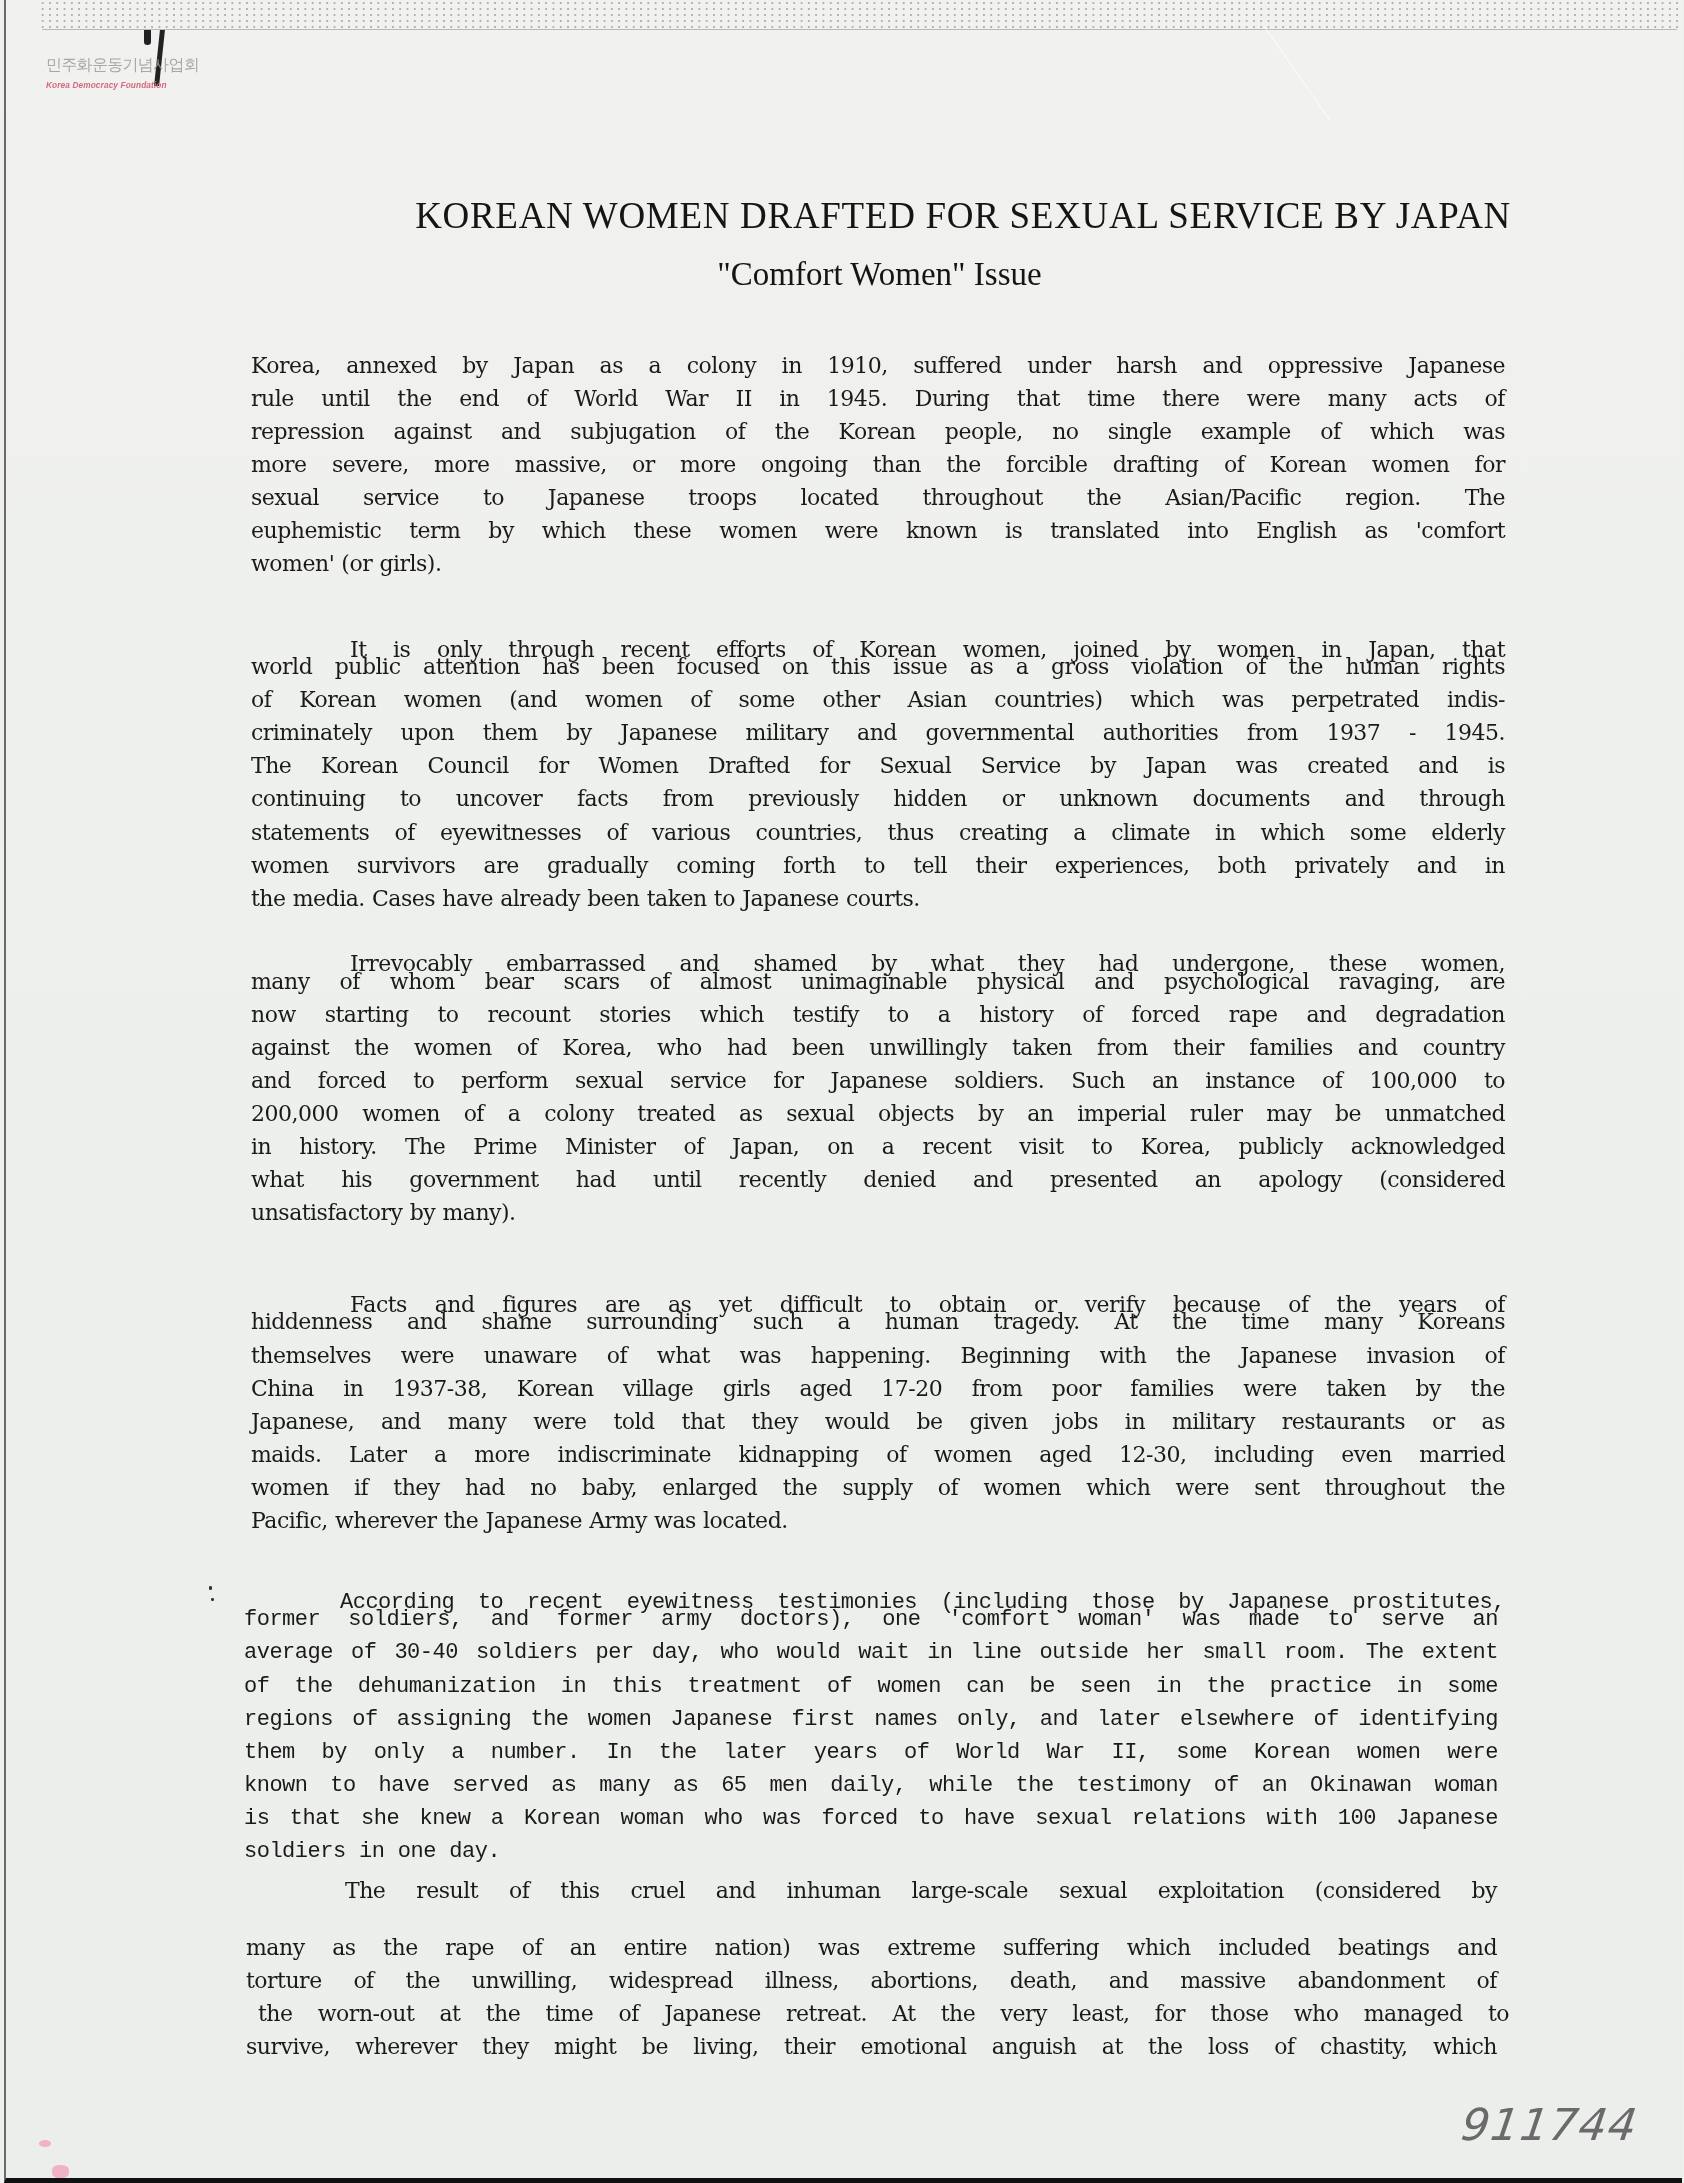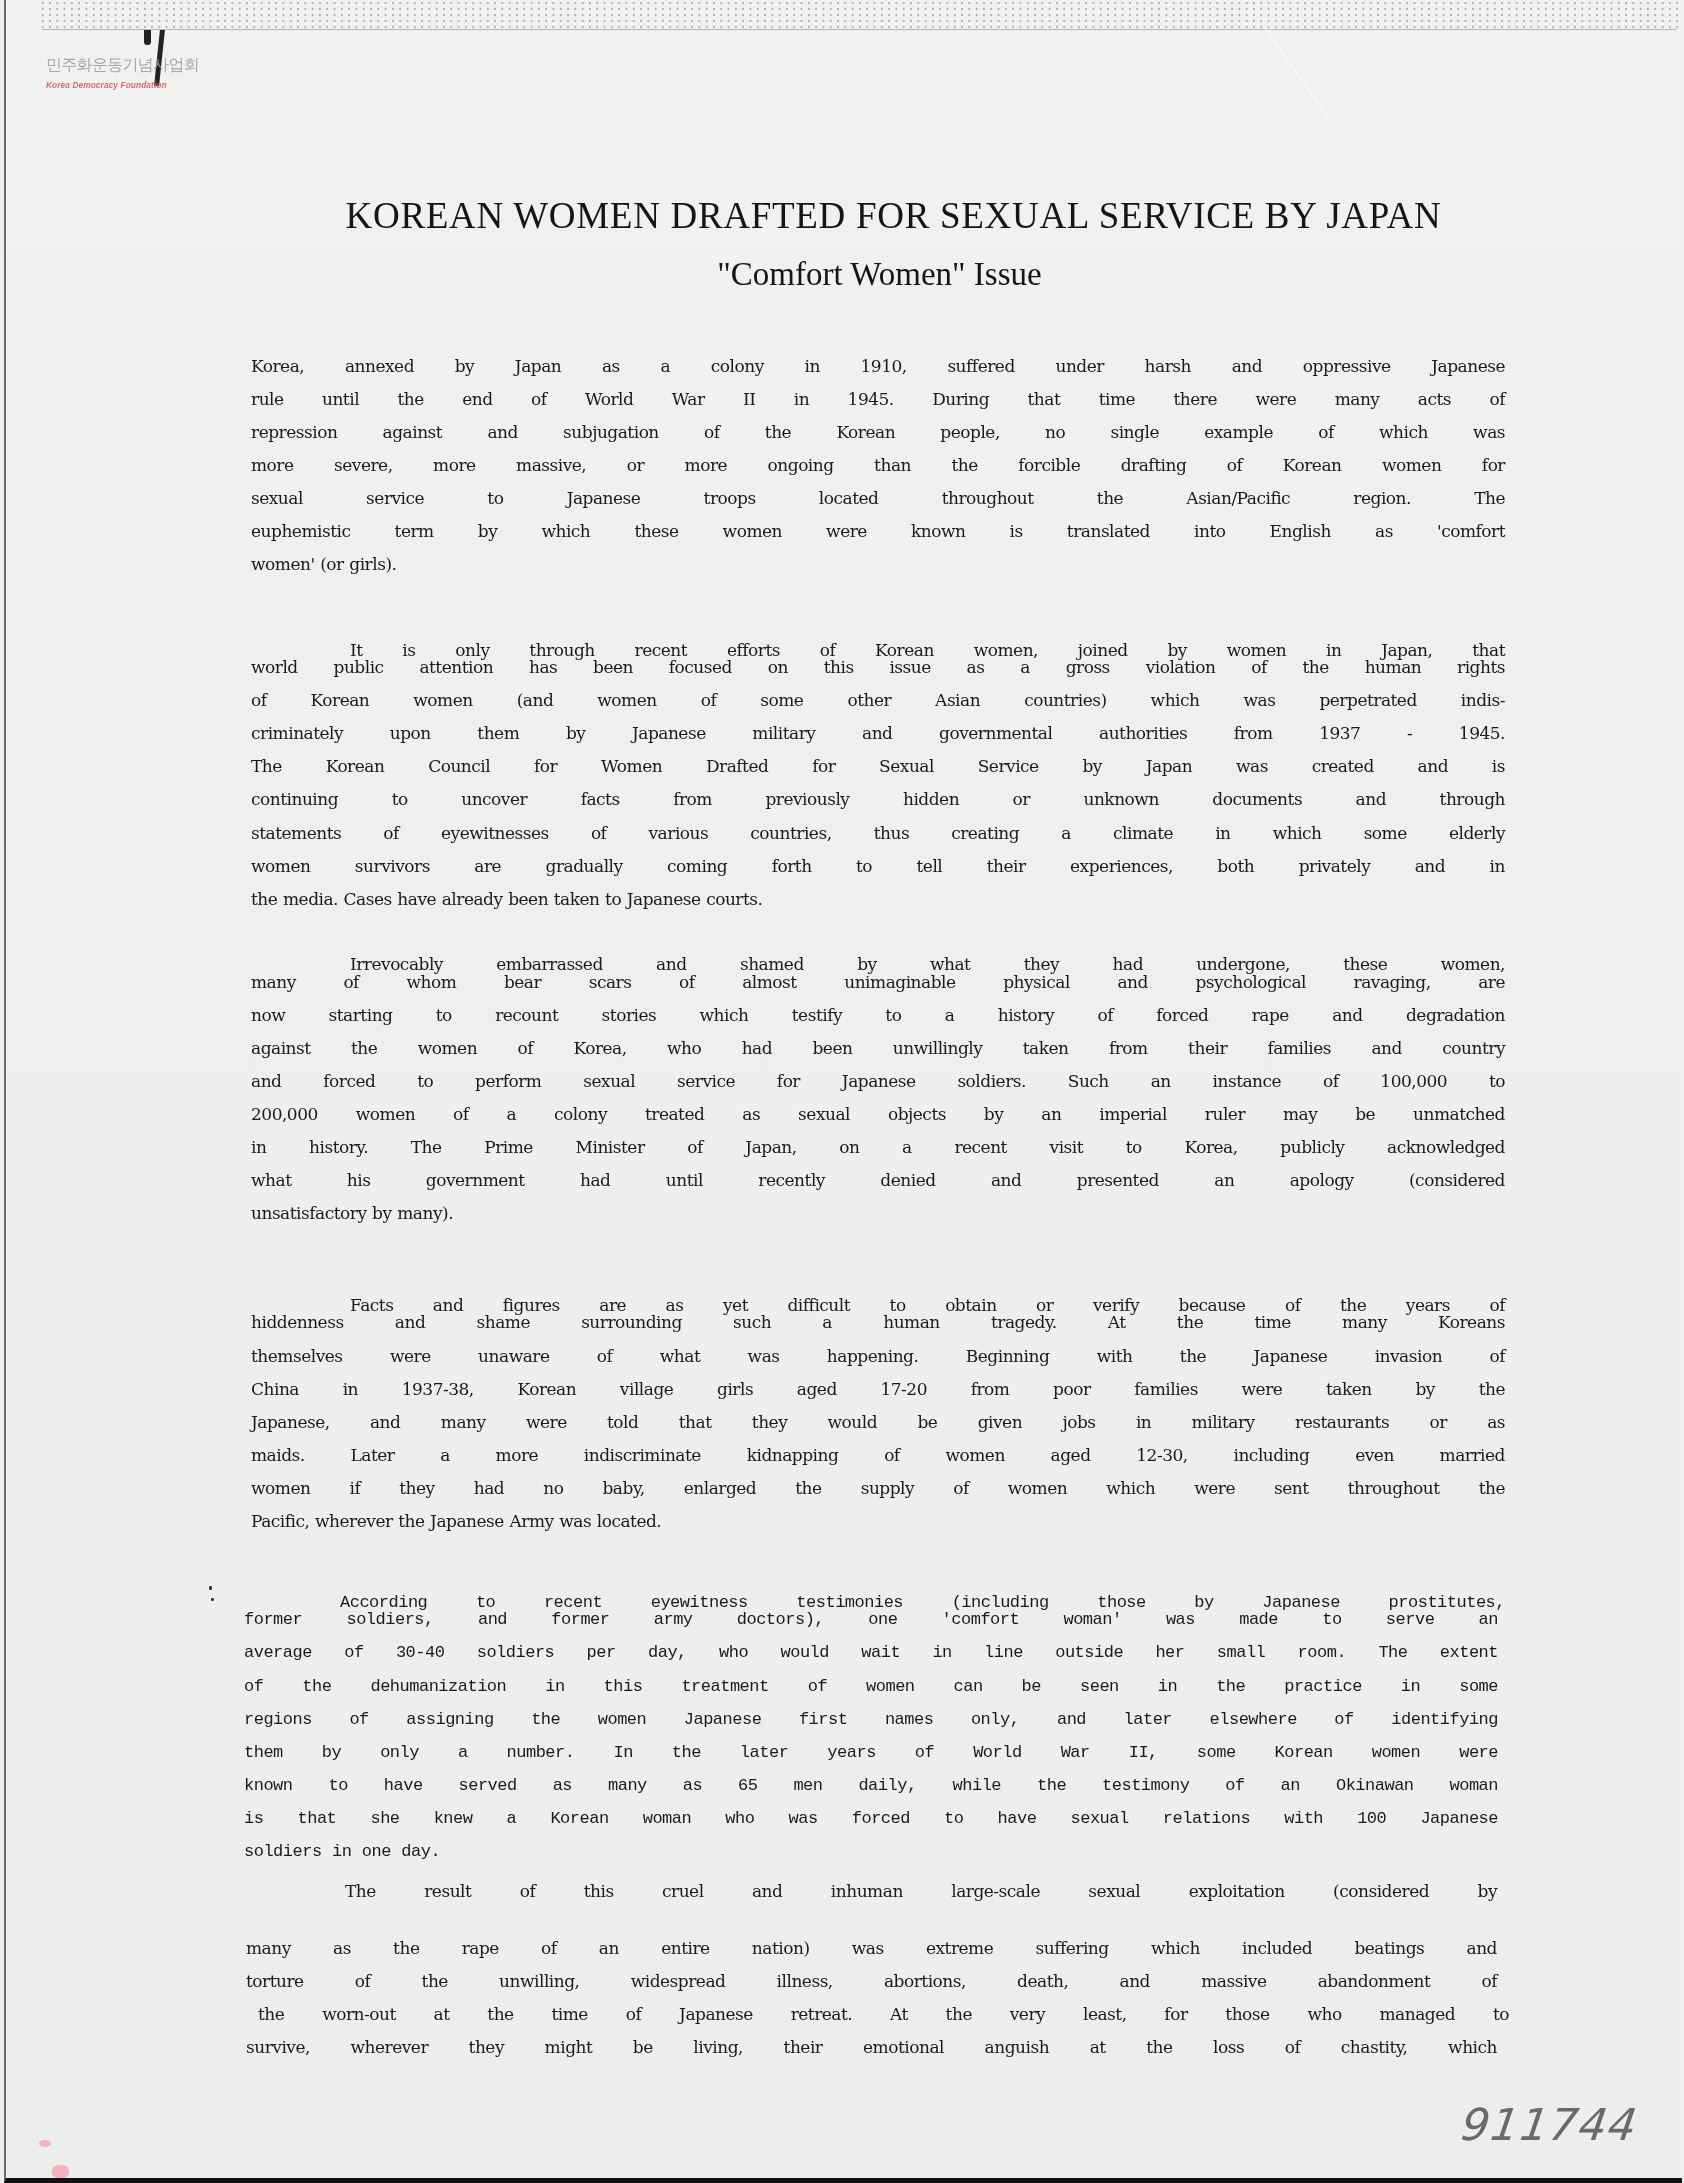--- a/index.html
+++ b/index.html
@@ -37,33 +37,33 @@
   .wm-korean {
     font-family: "DejaVu Sans", sans-serif; font-size: 16px; color: #9a9a9a; letter-spacing: -0.7px;
     line-height: 24px; opacity: 0.85;
   }
   .wm-english {
     font-family: "Liberation Sans", sans-serif; font-weight: bold; font-style: italic;
     font-size: 8.3px; color: #d4687f; margin-top: 2.6px; letter-spacing: 0.1px;
   }
 
   .title {
-    position: absolute; left: 252px; top: 193px; width: 1271px;
-    text-align: center; font-size: 37px; letter-spacing: 0.7px; line-height: 46px;
+    position: absolute; left: 234px; top: 193px; width: 1271px;
+    text-align: right; font-size: 37px; letter-spacing: 0.7px; line-height: 46px;
     font-family: "Liberation Serif", serif; font-weight: normal; color: #151515;
   }
   .subtitle {
     position: absolute; left: 238px; top: 254px; width: 1271px;
     text-align: center; font-size: 33px; line-height: 41px;
     font-family: "Liberation Serif", serif; color: #151515;
   }
 
   .body-line {
     position: absolute; left: 245px; width: 1254px;
-    font-family: "DejaVu Serif", serif; font-size: 17px; line-height: 30px;
+    font-family: "DejaVu Serif", serif; font-size: 22px; line-height: 30px;
     text-align: justify; text-align-last: justify; white-space: nowrap;
     letter-spacing: -0.5px; word-spacing: 0.7px;
     color: #1a1a1a;
   }
   .body-line.last { text-align-last: left; }
   .body-line.indent { left: 344px; width: 1155px; margin-top: 16px; }
   .body-line.p5 { left: 238px; font-family: Liberation Mono, monospace; }
   .body-line.p5.indent { left: 334px; width: 1165px; }
 
   .margin-mark { position:absolute; background:#333; border-radius: 1.3px; }

